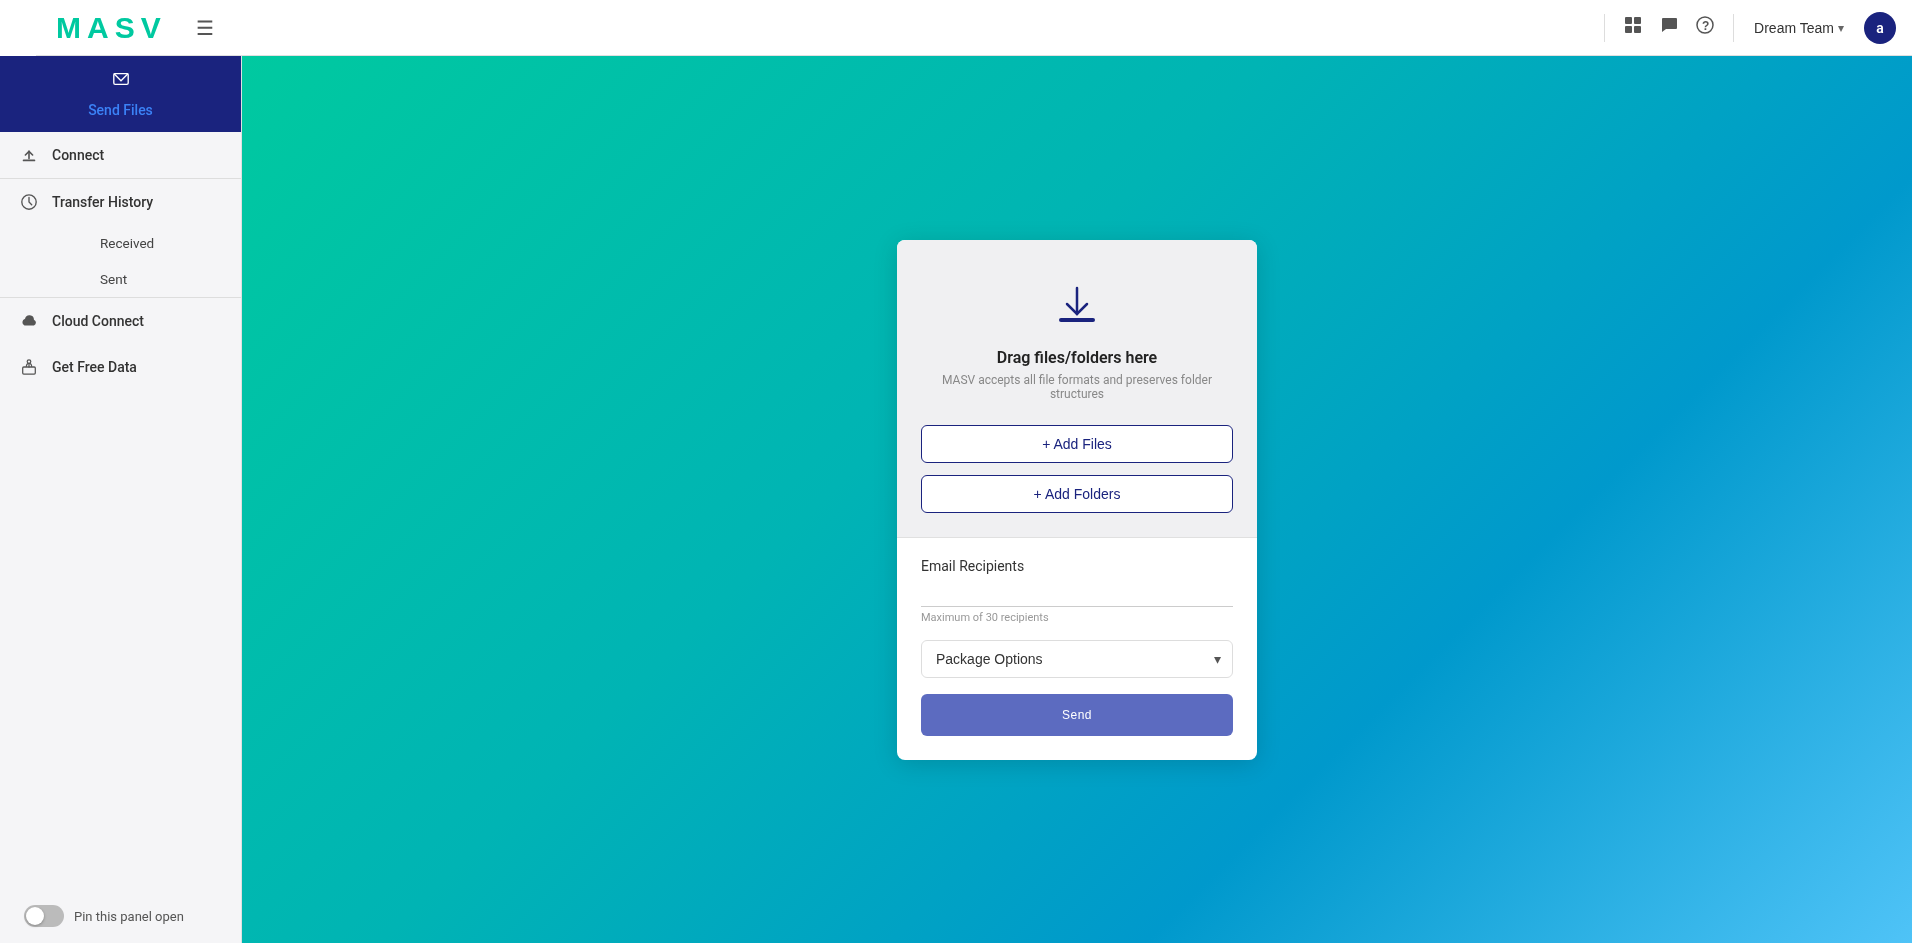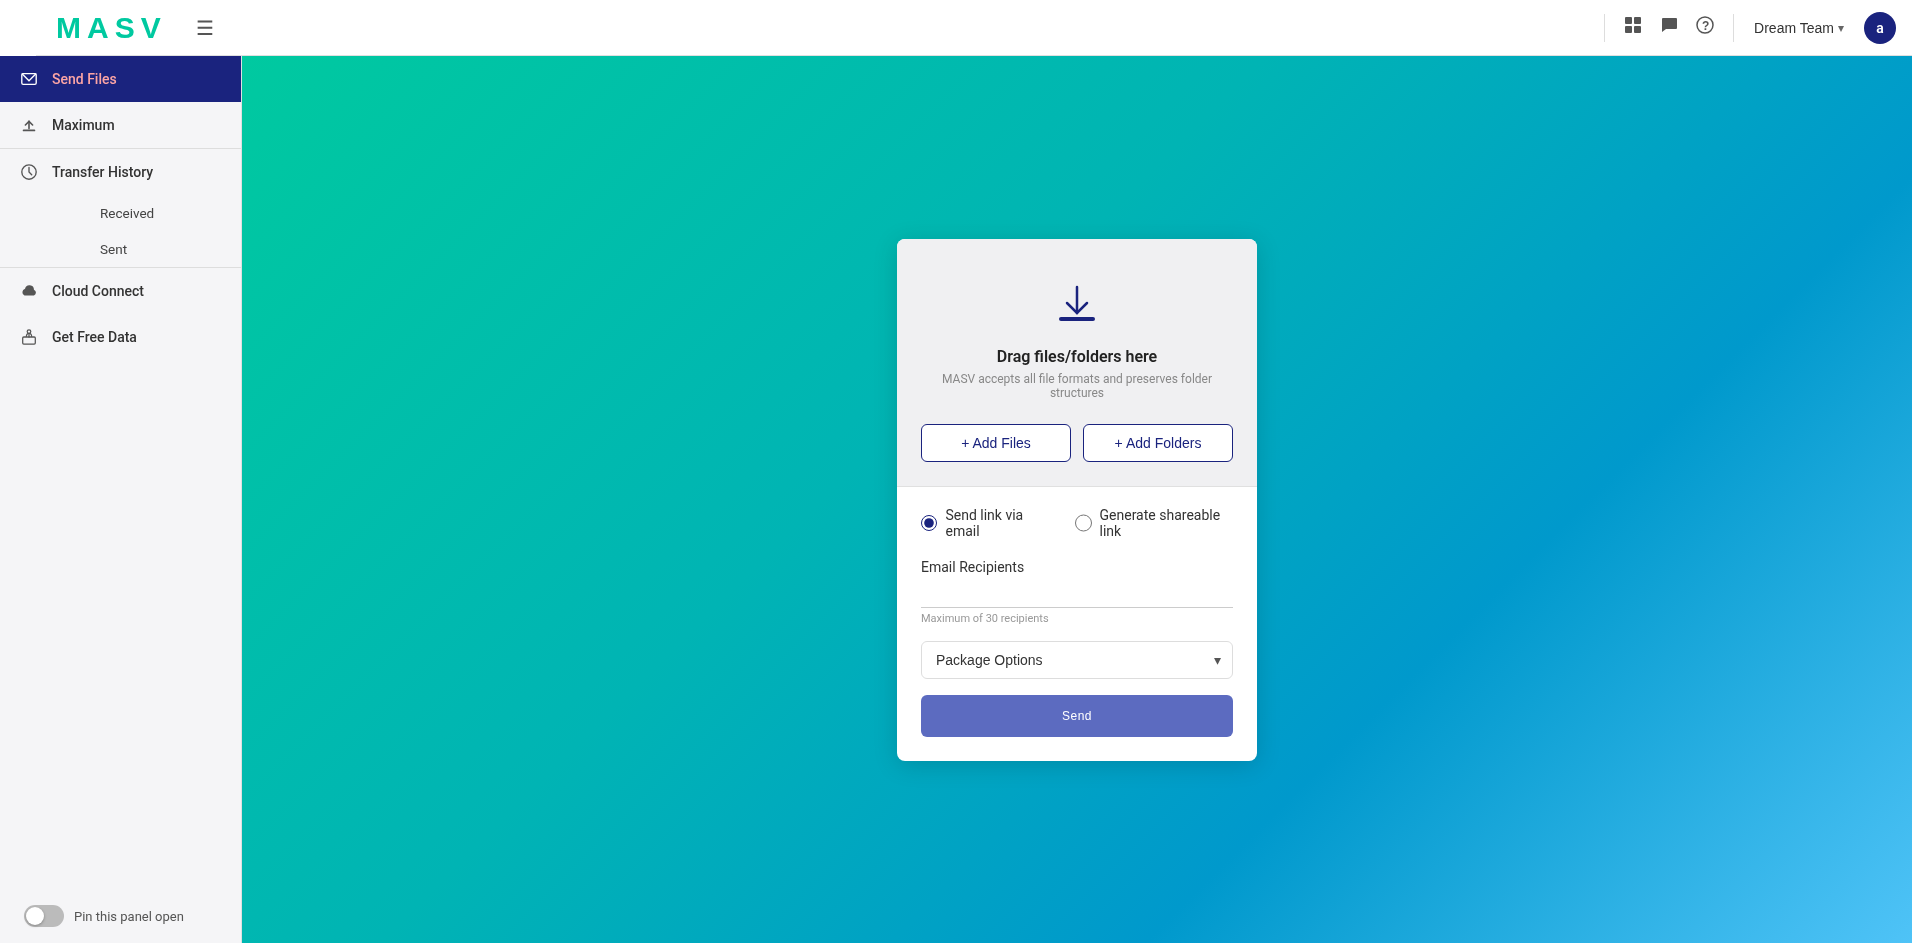--- a/index.html
+++ b/index.html
@@ -105,21 +105,22 @@
       gap: 14px;
       padding: 14px 20px;
       cursor: pointer;
       color: #333;
       font-size: 14px;
       font-weight: 500;
       transition: background 0.15s;
     }
     .sidebar-item.active {
       background: #1a237e;
-      color: #fca5a5;
+      color: #3b82f6;
+      flex-direction: column;
     }
     .sidebar-item.active .sidebar-icon { color: #fff; }
     .sidebar-icon { font-size: 18px; color: #555; display: flex; align-items: center; }
     .sidebar-sub-items { padding: 0; }
     .sidebar-sub-item {
       padding: 10px 20px 10px 52px;
       cursor: pointer;
       color: #444;
       font-size: 13.5px;
       transition: background 0.15s;
@@ -196,20 +197,21 @@
     .drop-subtitle {
       font-size: 12px;
       color: #888;
       margin-bottom: 24px;
     }
     .add-buttons {
       display: flex;
       gap: 12px;
       width: 100%;
       justify-content: center;
+      flex-direction: column;
     }
     .add-btn {
       flex: 1;
       padding: 10px 12px;
       border: 1.5px solid #1a237e;
       border-radius: 6px;
       background: #fff;
       color: #1a237e;
       font-size: 14px;
       font-weight: 500;
@@ -367,21 +369,21 @@
     </div>
 
     <div class="sidebar-item">
       <span class="sidebar-icon">
         <svg width="18" height="18" viewBox="0 0 20 20" fill="#555">
           <polyline points="10,14 10,6" stroke="#555" stroke-width="1.8" fill="none" stroke-linecap="round"></polyline>
           <polyline points="6,10 10,6 14,10" stroke="#555" stroke-width="1.8" fill="none" stroke-linecap="round"></polyline>
           <rect x="3" y="15" width="14" height="2" rx="1" fill="#555"></rect>
         </svg>
       </span>
-      <span>Maximum</span>
+      <span>Connect</span>
     </div>
 
     <div class="sidebar-divider"></div>
 
     <div class="sidebar-item">
       <span class="sidebar-icon">
         <svg width="18" height="18" viewBox="0 0 20 20" fill="none">
           <circle cx="10" cy="10" r="8" stroke="#555" stroke-width="1.5"></circle>
           <polyline points="10,5 10,10 13,13" stroke="#555" stroke-width="1.5" stroke-linecap="round"></polyline>
         </svg>
@@ -447,30 +449,20 @@
           <button class="add-btn">
             <span>+ Add Files</span>
           </button>
           <button class="add-btn">
             <span>+ Add Folders</span>
           </button>
         </div>
       </div>
 
       <div class="card-form">
-        <div class="radio-group">
-          <label class="radio-label">
-            <input type="radio" class="radio-input" name="delivery" checked="" style="">
-            <span>Send link via email</span>
-          </label>
-          <label class="radio-label">
-            <input type="radio" class="radio-input" name="delivery" style="">
-            <span>Generate shareable link</span>
-          </label>
-        </div>
 
         <div class="field-section">
           <label class="field-label">Email Recipients</label>
           <input type="text" class="field-input" placeholder="" style="">
           <div class="field-hint">Maximum of 30 recipients</div>
         </div>
 
         <div class="dropdown-wrapper">
           <select>
             <option>Package Options</option>

